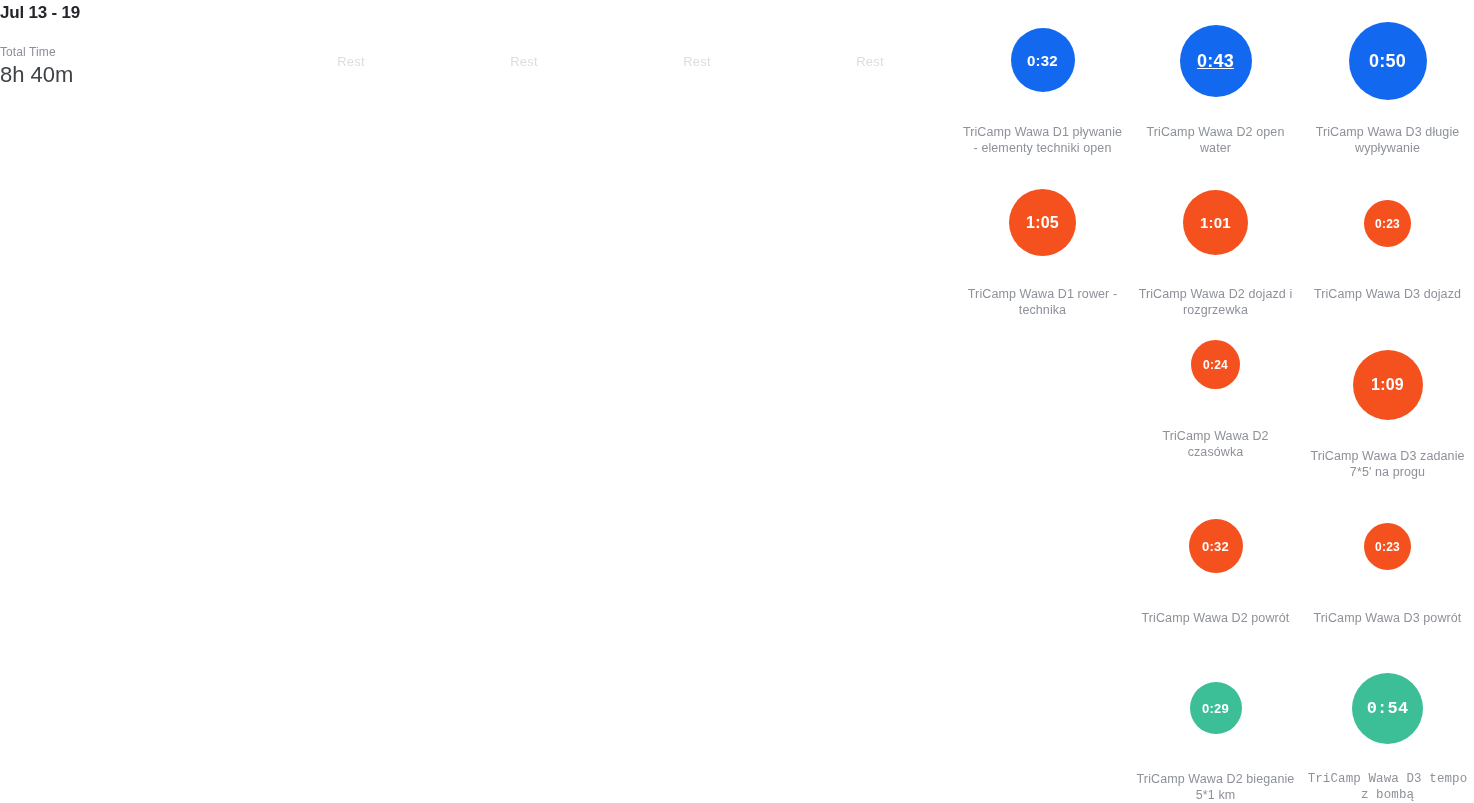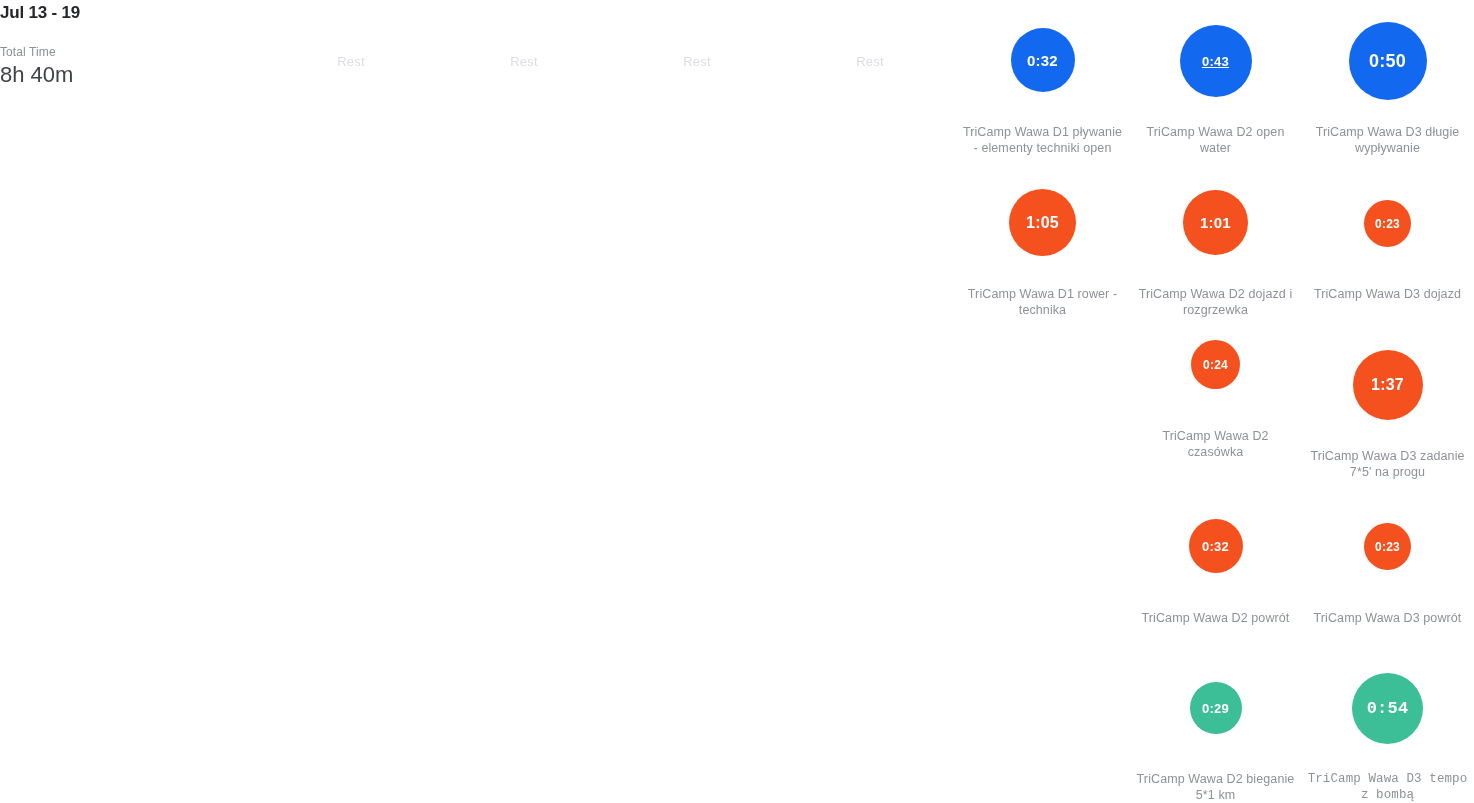--- a/index.html
+++ b/index.html
@@ -130,21 +130,21 @@
           <div class="bubble bubble-swim" style="width: 64px; height: 64px; font-size: 15px;">0:32</div>
           <div class="act-name" style="position: absolute; top: 96px;">TriCamp Wawa D1 pływanie - elementy techniki open</div>
         </div>
         <div class="cell" style="top: 189px;">
           <div class="bubble bubble-bike" style="width: 67px; height: 67px; font-size: 16px;">1:05</div>
           <div class="act-name" style="position: absolute; top: 97px;">TriCamp Wawa D1 rower - technika</div>
         </div>
       </div>
       <div class="col col-2">
         <div class="cell" style="top: 25px;">
-          <div class="bubble bubble-swim" style="width: 72px; height: 72px; font-size: 13px; text-decoration: underline;">0:43</div>
+          <div class="bubble bubble-swim" style="width: 72px; height: 72px; font-size: 18px; text-decoration: underline;">0:43</div>
           <div class="act-name" style="position: absolute; top: 99px;">TriCamp Wawa D2 open water</div>
         </div>
         <div class="cell" style="top: 190px;">
           <div class="bubble bubble-bike" style="width: 65px; height: 65px; font-size: 15px;">1:01</div>
           <div class="act-name" style="position: absolute; top: 96px;">TriCamp Wawa D2 dojazd i rozgrzewka</div>
         </div>
         <div class="cell" style="top: 340px; justify-content: flex-end;">
           <div class="bubble bubble-bike" style="width: 49px; height: 49px; font-size: 12px;">0:24</div>
           <div class="act-name" style="position: absolute; top: 88px;">TriCamp Wawa D2 czasówka</div>
         </div>
@@ -160,21 +160,21 @@
       <div class="col col-3">
         <div class="cell" style="top: 22px;">
           <div class="bubble bubble-swim" style="width: 78px; height: 78px; font-size: 18px;">0:50</div>
           <div class="act-name" style="position: absolute; top: 102px;">TriCamp Wawa D3 długie wypływanie</div>
         </div>
         <div class="cell" style="top: 200px;">
           <div class="bubble bubble-bike" style="width: 47px; height: 47px; font-size: 12px;">0:23</div>
           <div class="act-name" style="position: absolute; top: 86px;">TriCamp Wawa D3 dojazd</div>
         </div>
         <div class="cell" style="top: 350px;">
-          <div class="bubble bubble-bike" style="width: 70px; height: 70px; font-size: 16px;">1:37</div>
+          <div class="bubble bubble-bike" style="width: 70px; height: 70px; font-size: 16px;">1:09</div>
           <div class="act-name" style="position: absolute; top: 98px;">TriCamp Wawa D3 zadanie 7*5' na progu</div>
         </div>
         <div class="cell" style="top: 523px;">
           <div class="bubble bubble-bike" style="width: 47px; height: 47px; font-size: 12px;">0:23</div>
           <div class="act-name" style="position: absolute; top: 87px;">TriCamp Wawa D3 powrót</div>
         </div>
         <div class="cell" style="top: 673px; font-family: Liberation Mono, monospace;">
           <div class="bubble bubble-run" style="width: 71px; height: 71px; font-size: 17px;">0:54</div>
           <div class="act-name" style="position: absolute; top: 98px;">TriCamp Wawa D3 tempo z bombą</div>
         </div>

